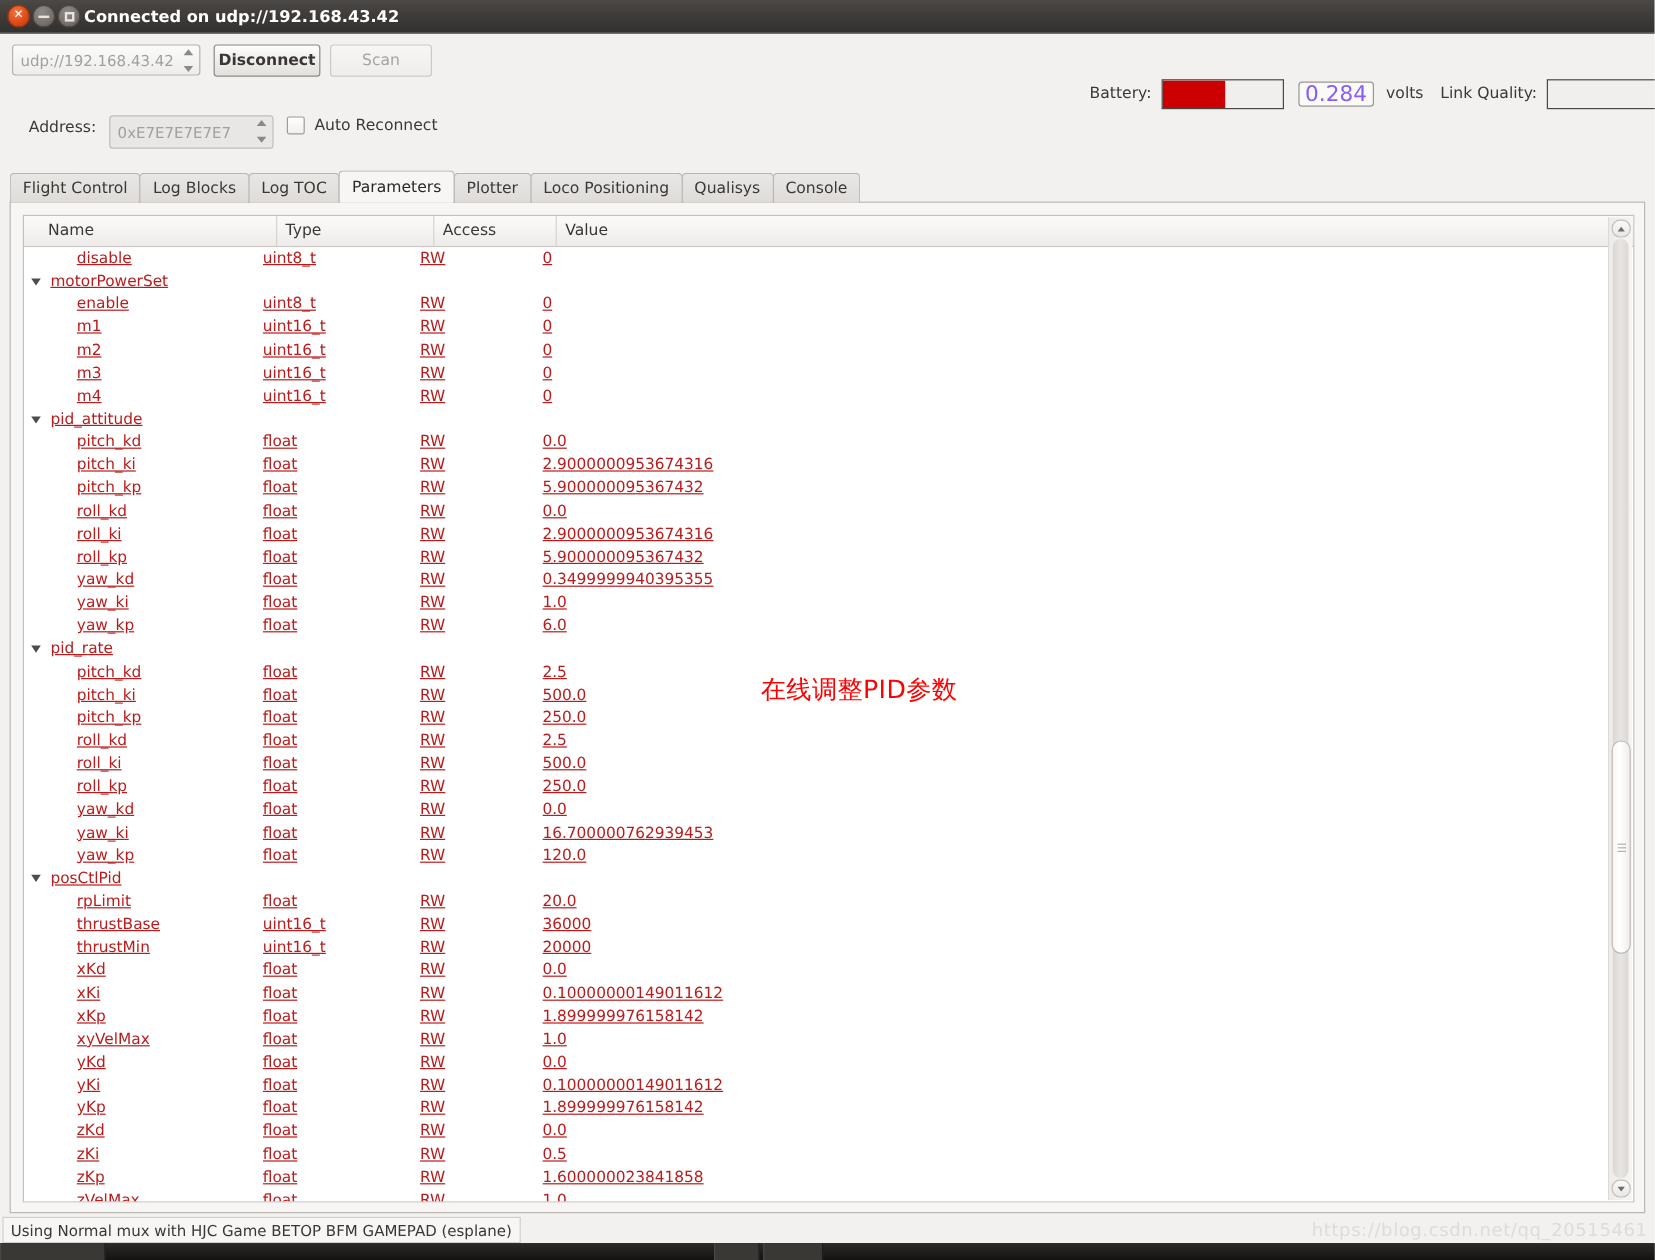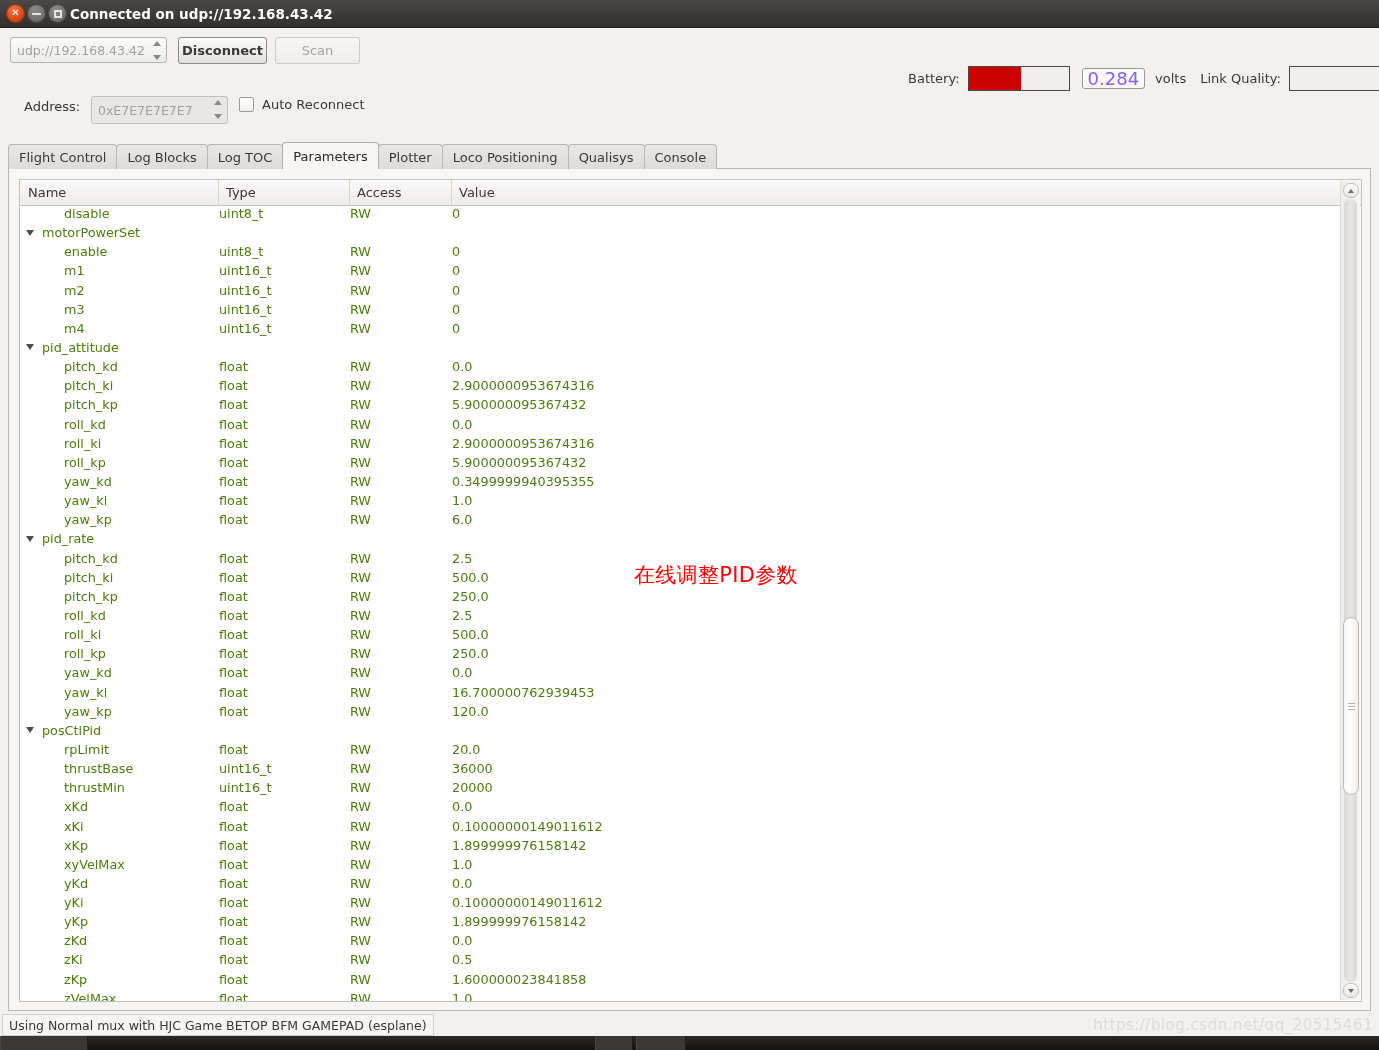--- a/index.html
+++ b/index.html
@@ -277,38 +277,39 @@
   }
   .th {
     font-size: 13px;
     color: #3b3735;
     display: flex;
     align-items: center;
     padding-left: 7px;
     border-right: 1px solid #d6d2ce;
     box-sizing: border-box;
   }
-  .th.c-name  { width: 199px; }
+  .th.c-name  { width: 199px; margin-left: 12px; }
   .th.c-type  { width: 131px; }
   .th.c-acc   { width: 102px; }
   .th.c-val   { width: 880px; border-right: none; }
 
   .tbody {
     position: relative;
     height: 796px;
     background: #ffffff;
     overflow: hidden;
   }
   .row {
     display: flex;
     height: 19.15px;
-    align-items: flex-start;
+    align-items: center;
     font-size: 12.8px;
-    color: #4d7c0f;
-    box-sizing: border-box;
+    color: #b91c1c;
+    box-sizing: border-box;
+    text-decoration: underline;
   }
   .cell { box-sizing: border-box; overflow: hidden; white-space: nowrap; }
   .c-name { width: 199px; padding-left: 8px; display: flex; align-items: center; }
   .c-type { width: 131px; }
   .c-acc  { width: 102px; }
   .c-val  { width: 880px; }
 
   .row.group .c-name { padding-left: 6px; font-weight: normal; }
   .row.child .c-name { padding-left: 44px; }
   .tri {

